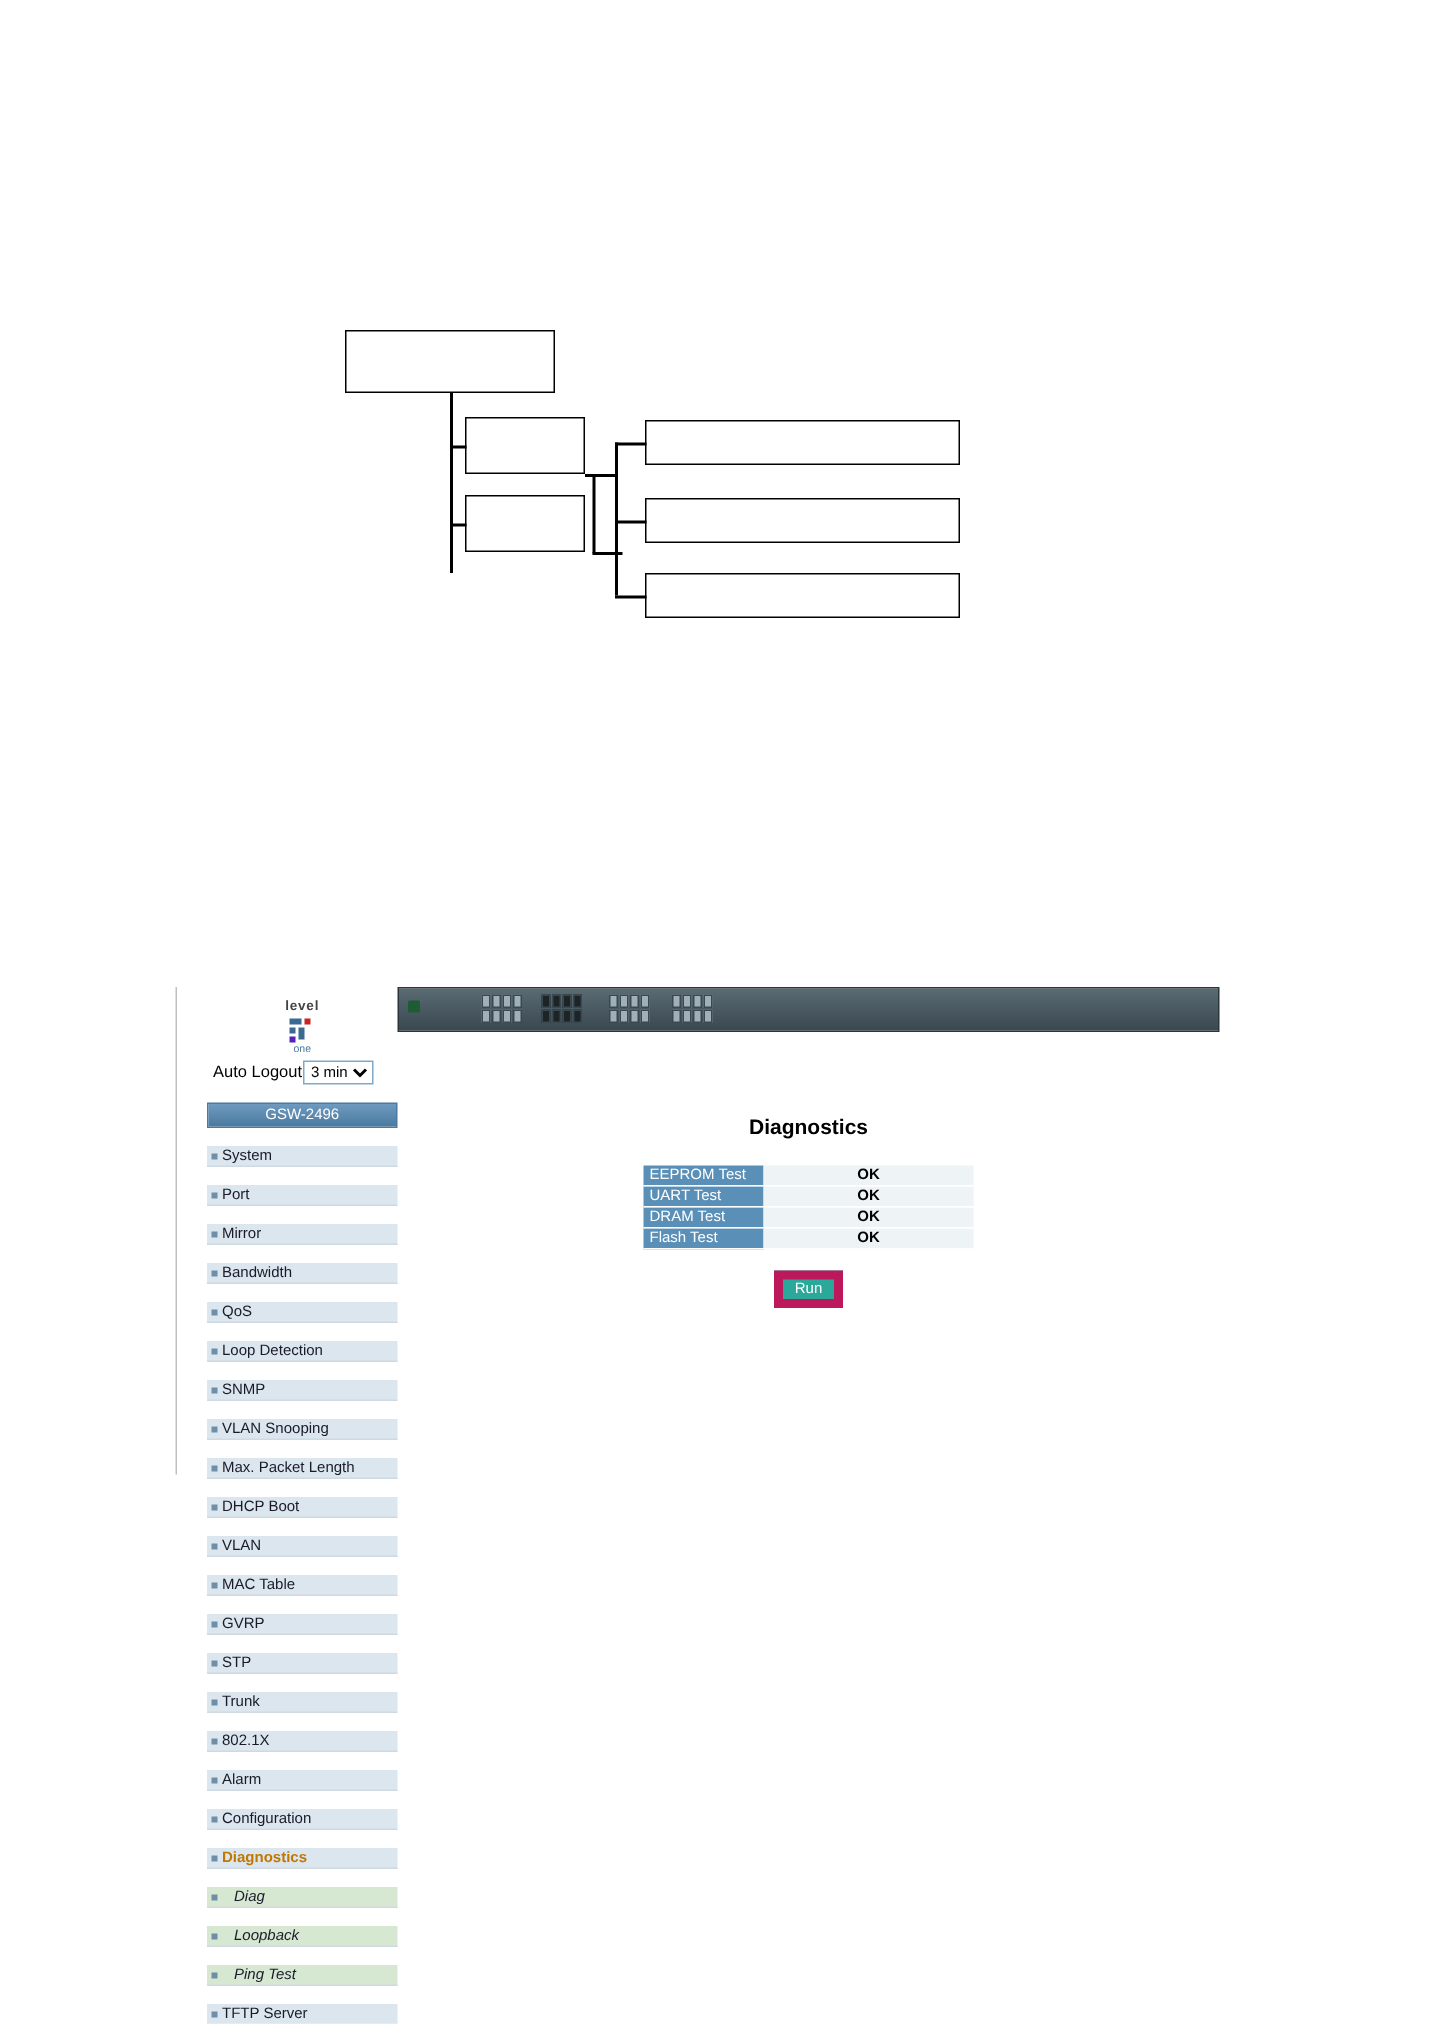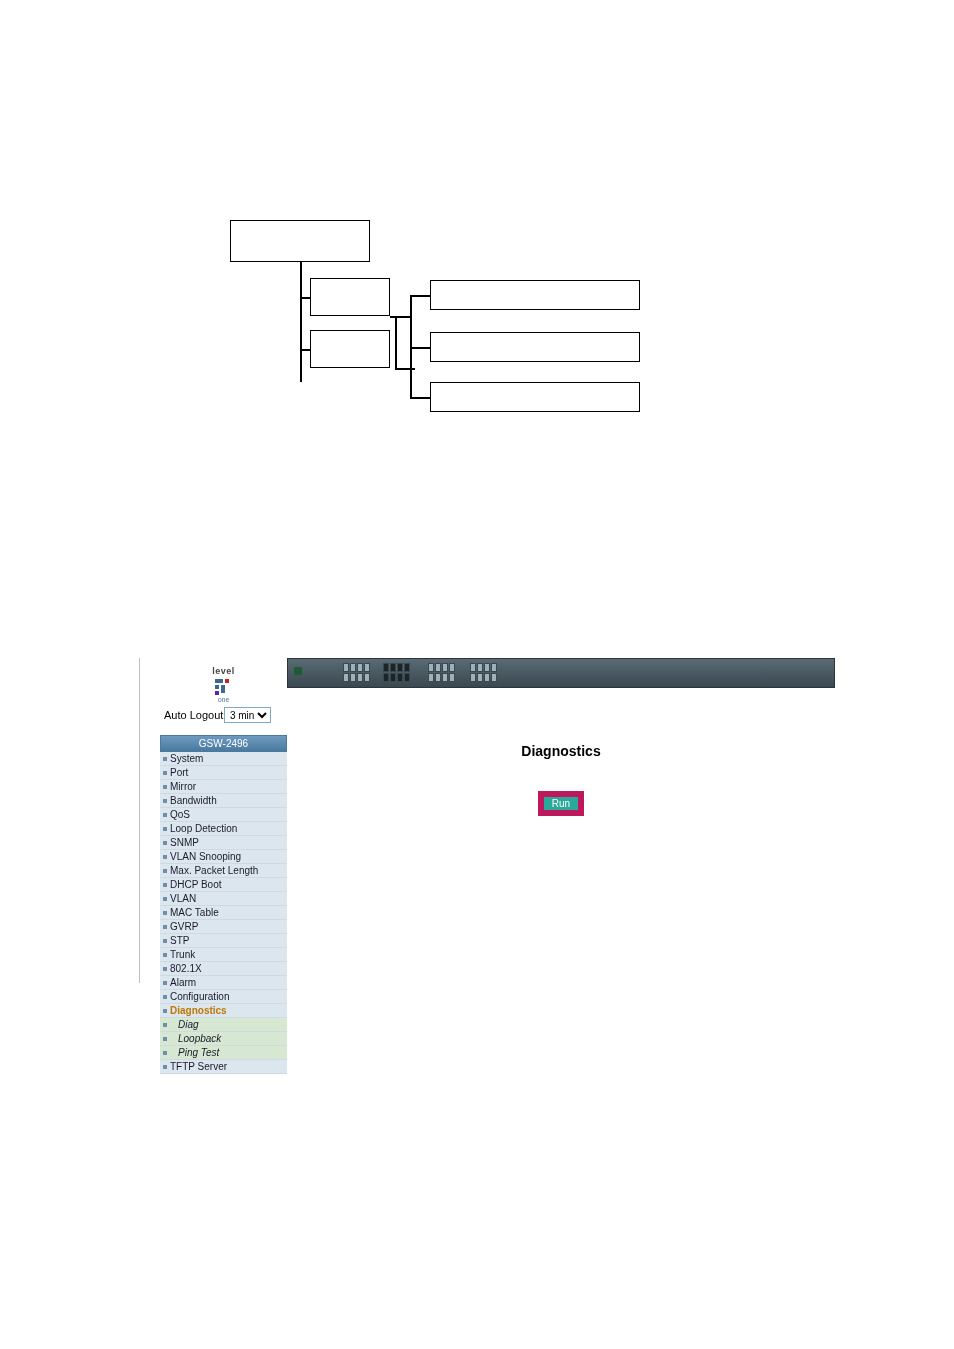--- a/index.html
+++ b/index.html
@@ -8,36 +8,36 @@
     
     .org-chart { position: absolute; top: 220px; left: 230px; }
     .org-box { border: 1.5px solid #000; background: #fff; position: absolute; }
     .org-root { width: 140px; height: 42px; top: 0; left: 0; }
     .org-child { width: 80px; height: 38px; }
     .org-sub { width: 210px; height: 30px; }
     
     .line { position: absolute; background: #000; }
 
     
-    .app { position: absolute; top: 658px; left: 140px; width: 695px; height: 325px; display: flex; padding-left: 20px; }
+    .app { position: absolute; top: 658px; left: 118px; width: 695px; height: 325px; display: flex; padding-left: 20px; }
     .left-pane { width: 127px; position: relative; }
     .right-pane { flex: 1; position: relative; }
 
     .logo-area { text-align: center; padding: 2px 0 2px; }
     .logo-text { font-size: 9px; font-weight: bold; color: #444; letter-spacing: 0.5px; border-bottom: 0; }
     .logo-underline { color: #4a7aa0; font-size: 7px; display: block; margin-top: -2px; }
     .logo-icon { width: 18px; height: 18px; margin: 1px auto; position: relative; }
     .lb { position: absolute; background: #3a6a92; }
 
     .auto-logout { font-size: 11px; padding: 2px 4px; display: flex; align-items: center; gap: 1px; }
-    .auto-logout select { font-size: 10px; height: 16px; border: 1px solid #7fa8c9; background: #fff; text-align: right; }
+    .auto-logout select { font-size: 10px; height: 16px; border: 1px solid #7fa8c9; background: #fff; }
 
     .nav { margin-top: 10px; }
     .nav-header { background: linear-gradient(#6f9abf, #4a7aa0); color: #fff; font-size: 10px; font-weight: normal; text-align: center; padding: 2px 0; border: 1px solid #4a7a9f; }
-    .nav-item { font-size: 10px; padding: 1px 4px 1px 10px; background: #dbe6ee; border-bottom: 1px solid #cfd9e1; color: #1a1a2a; position: relative; }
+    .nav-item { font-size: 10px; padding: 1px 4px 1px 10px; background: #dbe6ee; border-bottom: 1px solid #cfd9e1; color: #1a1a2a; position: relative; margin-top: 12px; }
     .nav-item::before { content: ''; width: 4px; height: 4px; background: #6f8fa8; position: absolute; left: 3px; top: 5px; }
     .nav-item.active { color: #c07800; font-weight: bold; }
     .nav-sub { padding-left: 18px; background: #d6e8d2; font-style: italic; }
 
     .device-bar { height: 30px; background: linear-gradient(#5a6b73, #3a4850); position: relative; margin-bottom: 0; border: 1px solid #2b363c; }
     .device-bar .led { position: absolute; width: 8px; height: 8px; background: #1e5c33; top: 8px; left: 6px; border-radius: 1px; }
     .port-group { position: absolute; top: 4px; height: 20px; display: flex; gap: 1px; }
     .port { width: 6px; height: 9px; background: #9fb0b8; border: 0.5px solid #3a4850; }
     .port.dark { background: #1c2428; }
     .port-row { display: flex; flex-direction: column; gap: 1px; }
@@ -201,16 +201,36 @@
           </div>
         <div class="port-row">
             <div class="port"></div>
             <div class="port"></div>
           </div>
       </div>
     </div>
 
     <div class="diag-content">
       <div class="diag-title">Diagnostics</div>
+      <table class="diag-table">
+        <tbody id="diag-rows">
+            <tr>
+              <td class="diag-label">EEPROM Test</td>
+              <td class="diag-val">OK</td>
+            </tr>
+            <tr>
+              <td class="diag-label">UART Test</td>
+              <td class="diag-val">OK</td>
+            </tr>
+            <tr>
+              <td class="diag-label">DRAM Test</td>
+              <td class="diag-val">OK</td>
+            </tr>
+            <tr>
+              <td class="diag-label">Flash Test</td>
+              <td class="diag-val">OK</td>
+            </tr>
+          </tbody>
+      </table>
       <button class="run-btn">Run</button>
     </div>
   </div>
 </div>
 
 </body></html>

